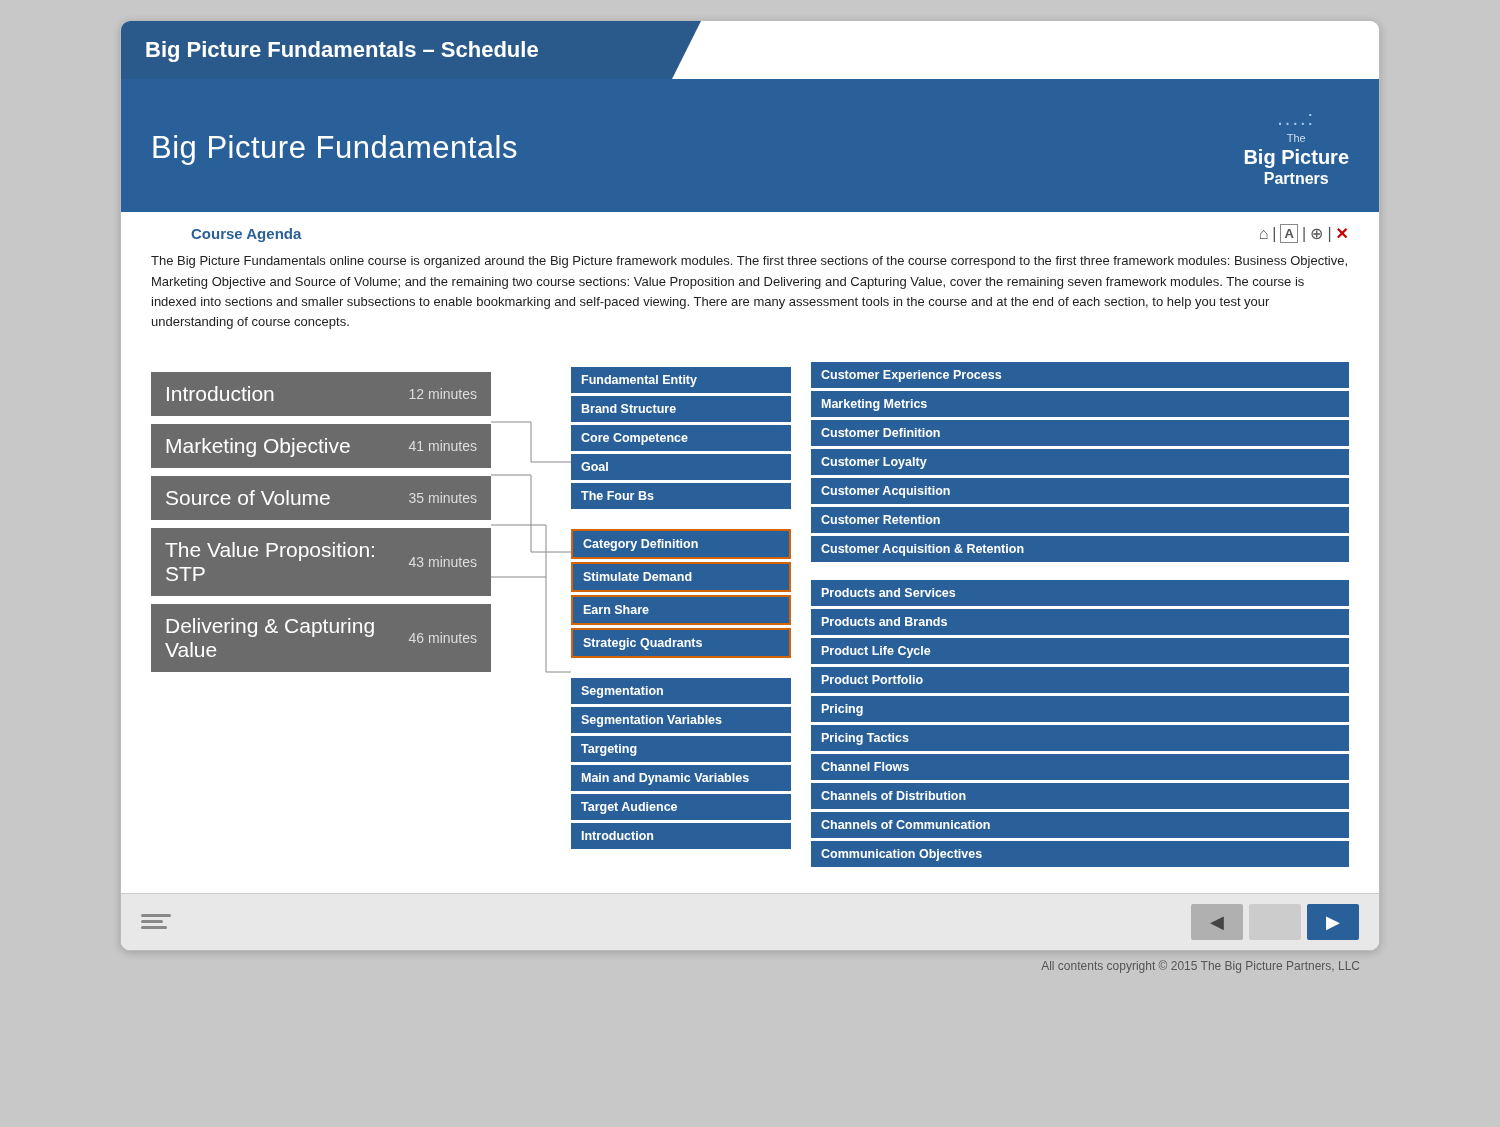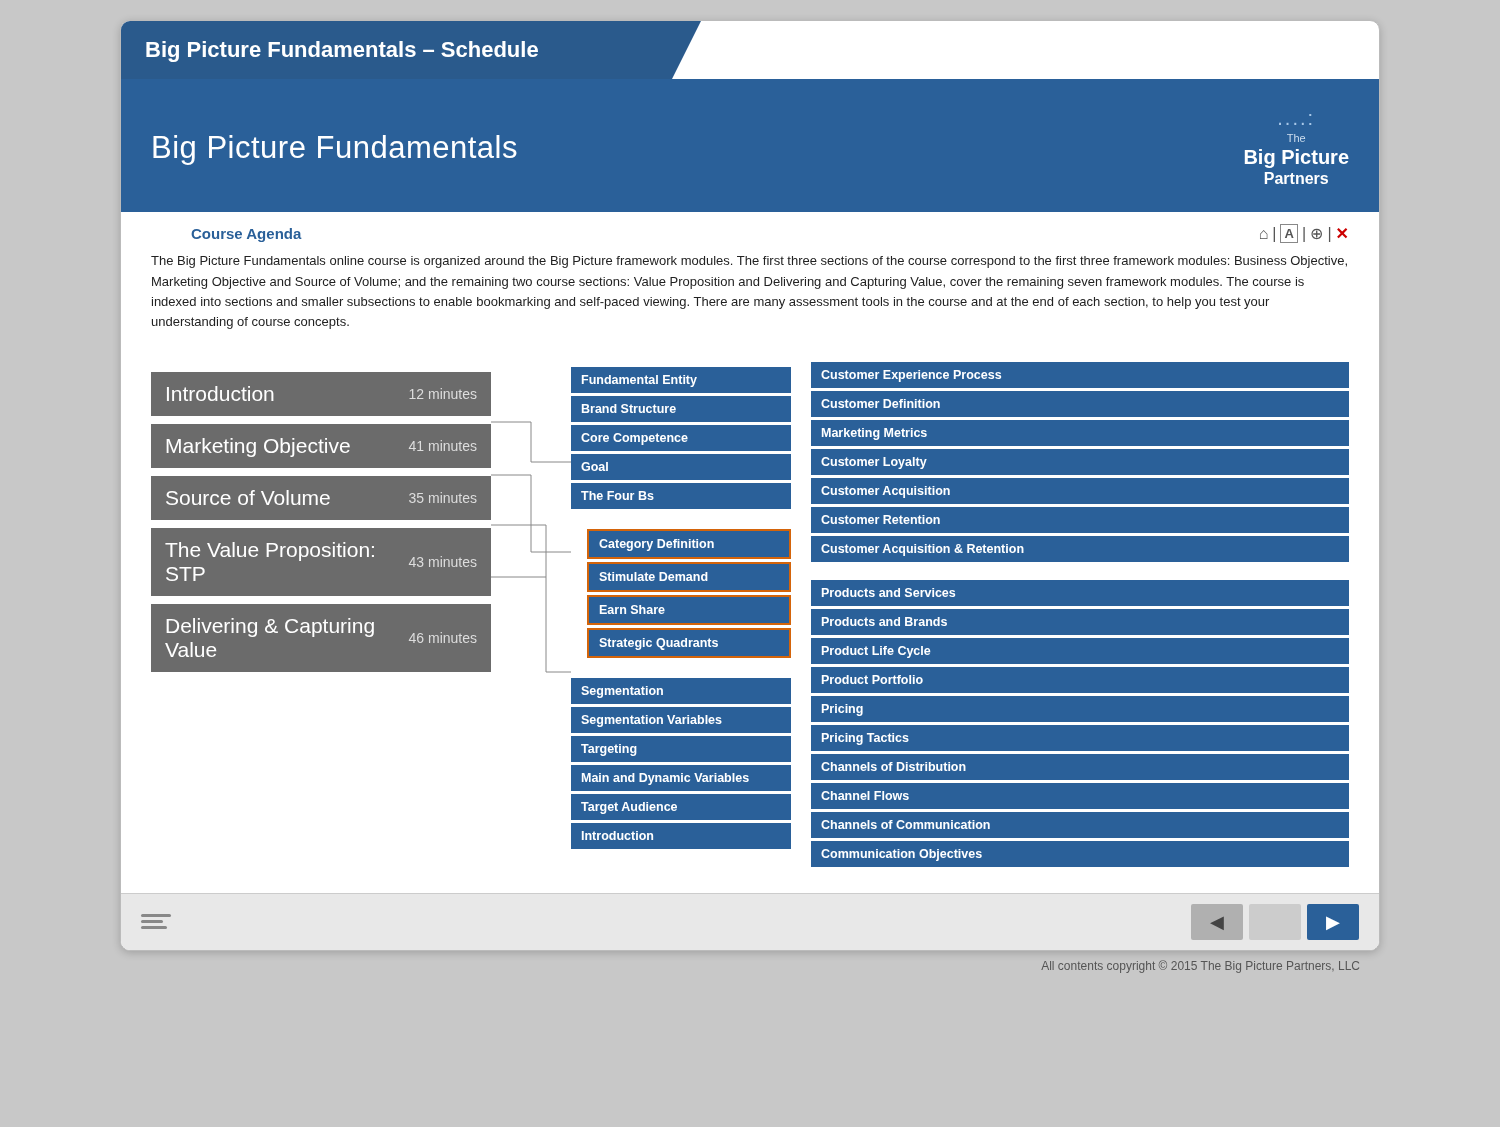--- a/index.html
+++ b/index.html
@@ -318,60 +318,60 @@
     <div class="middle-column">
 
       <div class="topic-group">
         <div class="topic-item">Fundamental Entity</div>
         <div class="topic-item">Brand Structure</div>
         <div class="topic-item">Core Competence</div>
         <div class="topic-item">Goal</div>
         <div class="topic-item">The Four Bs</div>
       </div>
 
-      <div class="topic-group" style="margin-top:8px;margin-left:16px;">
+      <div class="topic-group" style="margin-top:8px;">
         <div class="topic-item orange-border">Category Definition</div>
         <div class="topic-item orange-border">Stimulate Demand</div>
         <div class="topic-item orange-border">Earn Share</div>
         <div class="topic-item orange-border">Strategic Quadrants</div>
       </div>
 
       <div class="topic-group" style="margin-top:8px;">
         <div class="topic-item">Segmentation</div>
         <div class="topic-item">Segmentation Variables</div>
         <div class="topic-item">Targeting</div>
         <div class="topic-item">Main and Dynamic Variables</div>
         <div class="topic-item">Target Audience</div>
         <div class="topic-item">Introduction</div>
       </div>
     </div>
 
     <div style="display:flex;flex-direction:column;margin-left:20px;flex:1;">
 
       <div class="right-group">
         <div class="right-item">Customer Experience Process</div>
+        <div class="right-item">Marketing Metrics</div>
         <div class="right-item">Customer Definition</div>
-        <div class="right-item">Marketing Metrics</div>
         <div class="right-item">Customer Loyalty</div>
         <div class="right-item">Customer Acquisition</div>
         <div class="right-item">Customer Retention</div>
         <div class="right-item">Customer Acquisition &amp; Retention</div>
       </div>
 
       <div style="height:12px;"></div>
 
       <div class="right-group">
         <div class="right-item">Products and Services</div>
         <div class="right-item">Products and Brands</div>
         <div class="right-item">Product Life Cycle</div>
         <div class="right-item">Product Portfolio</div>
         <div class="right-item">Pricing</div>
         <div class="right-item">Pricing Tactics</div>
+        <div class="right-item">Channel Flows</div>
         <div class="right-item">Channels of Distribution</div>
-        <div class="right-item">Channel Flows</div>
         <div class="right-item">Channels of Communication</div>
         <div class="right-item">Communication Objectives</div>
       </div>
     </div>
   </div>
 
   <div class="footer-nav">
     <div class="footer-menu-icon">
       <span></span>
       <span></span>

